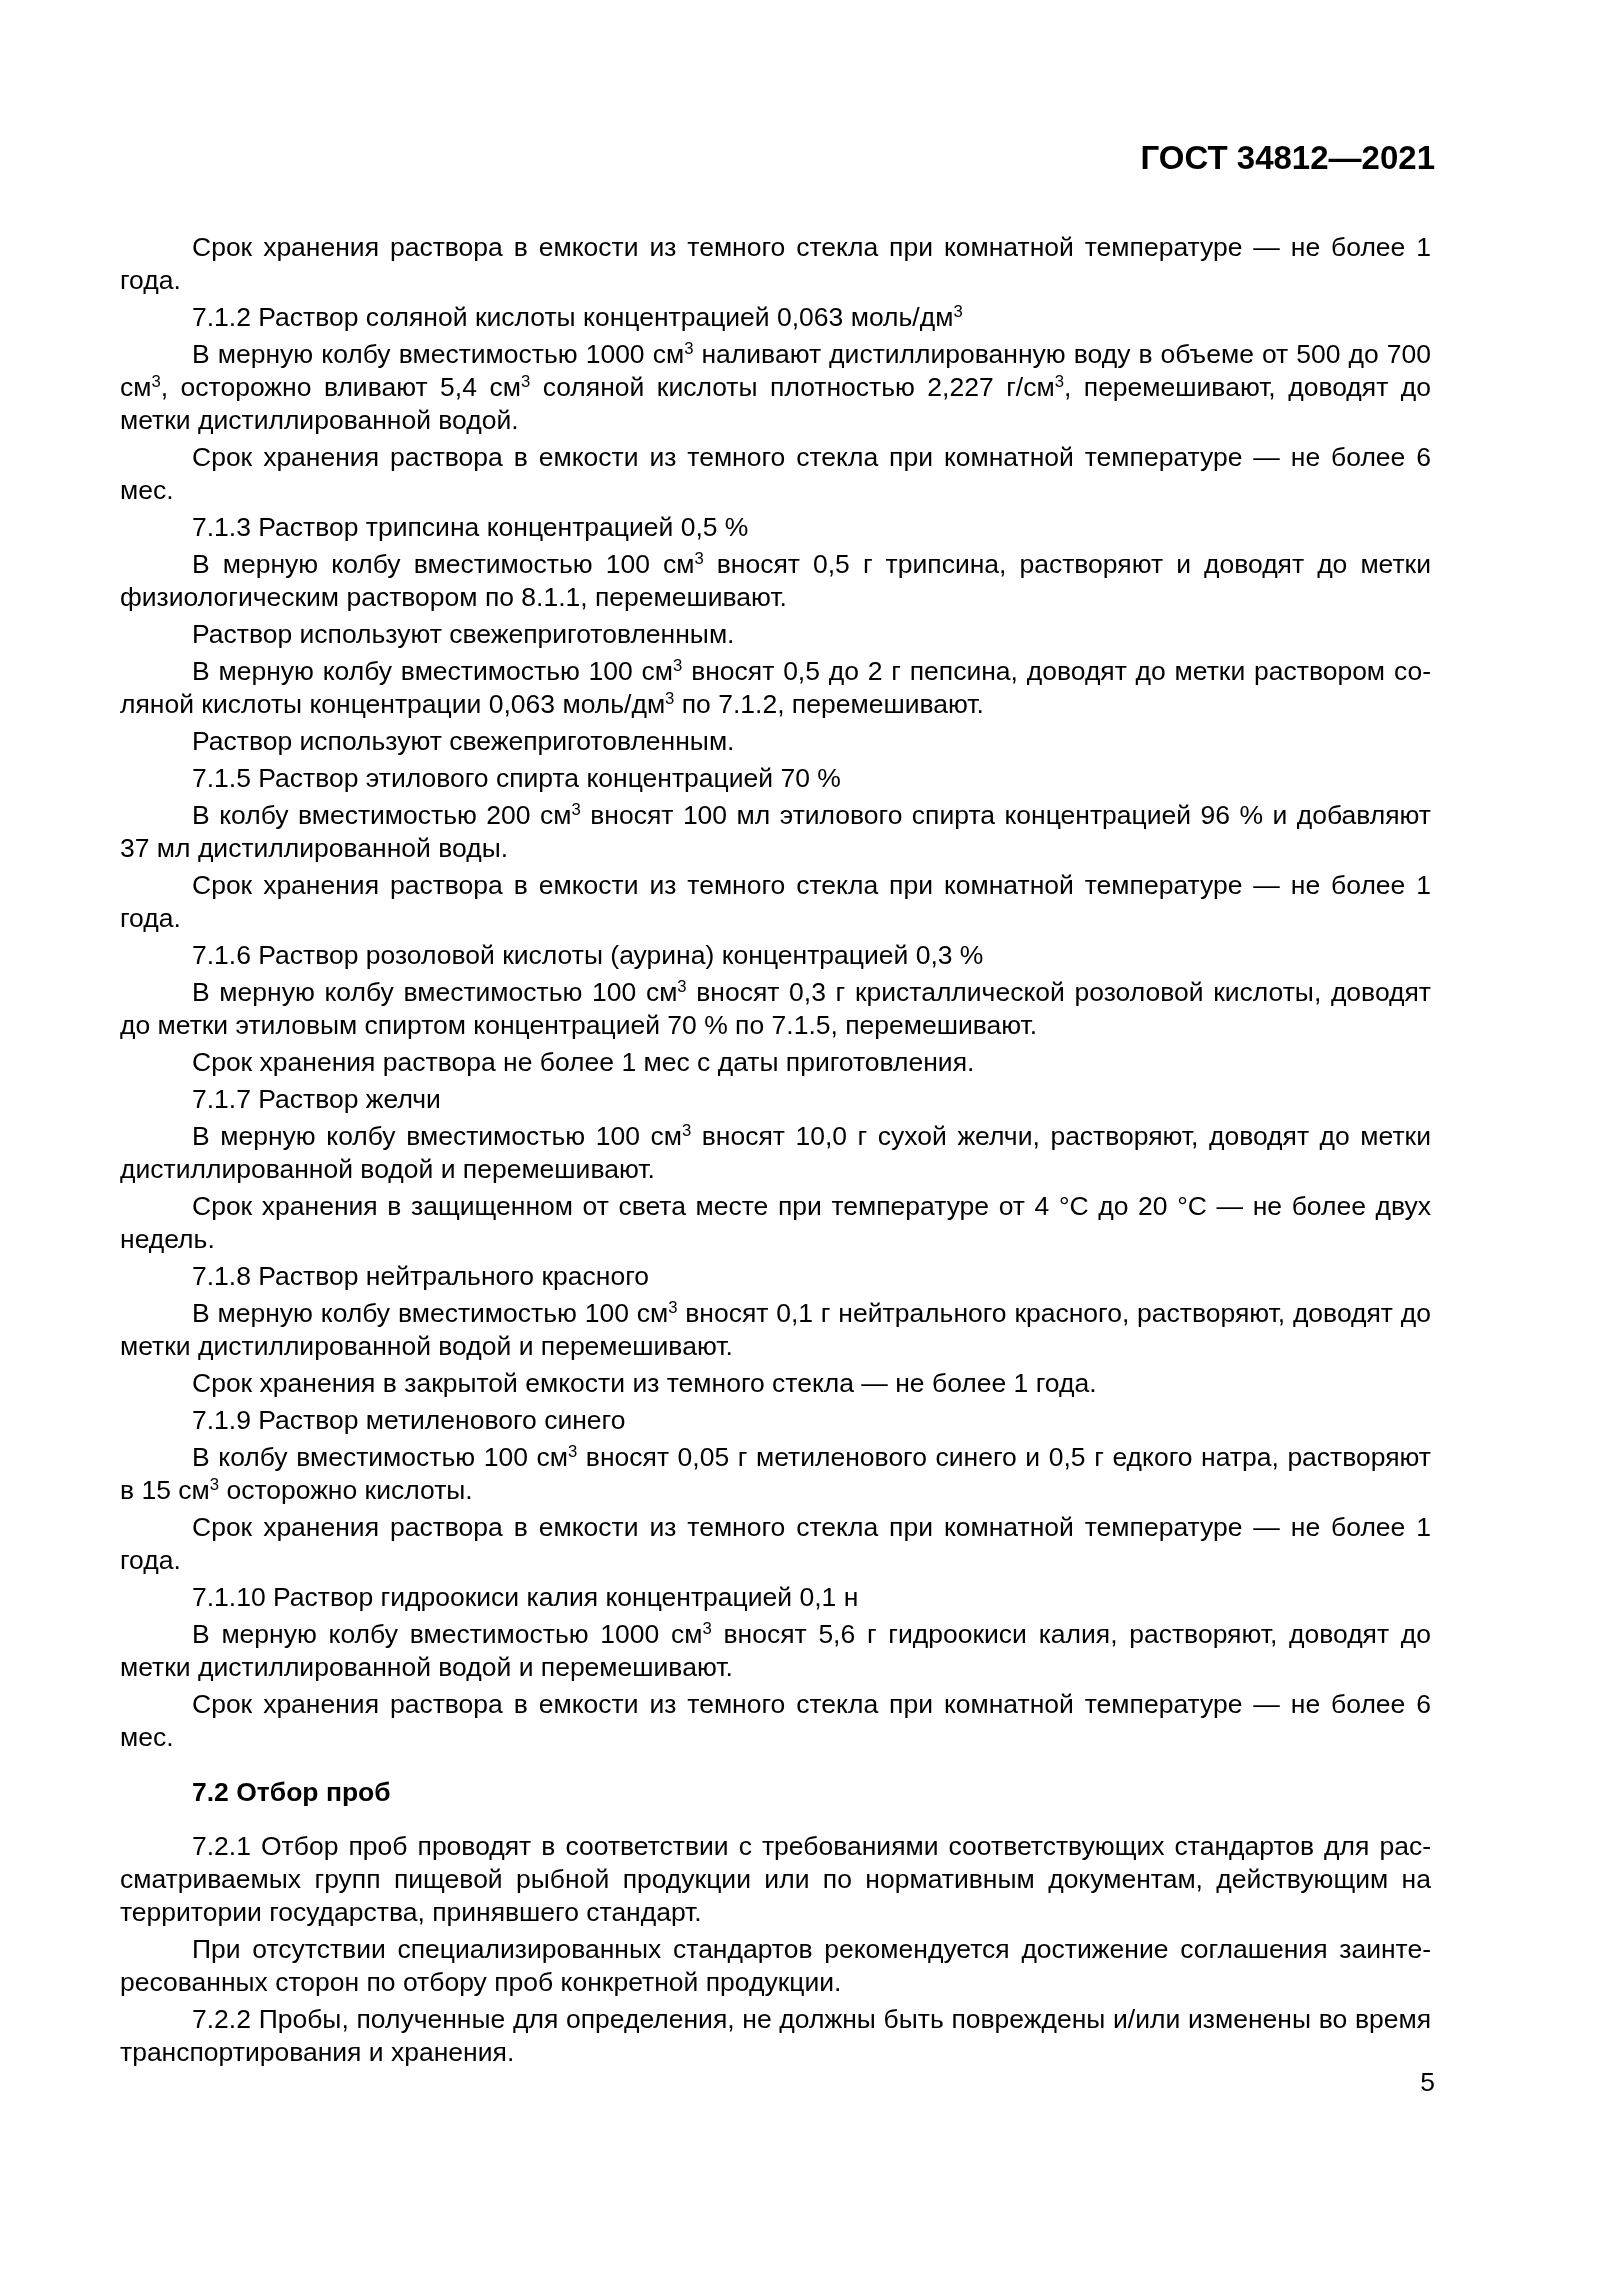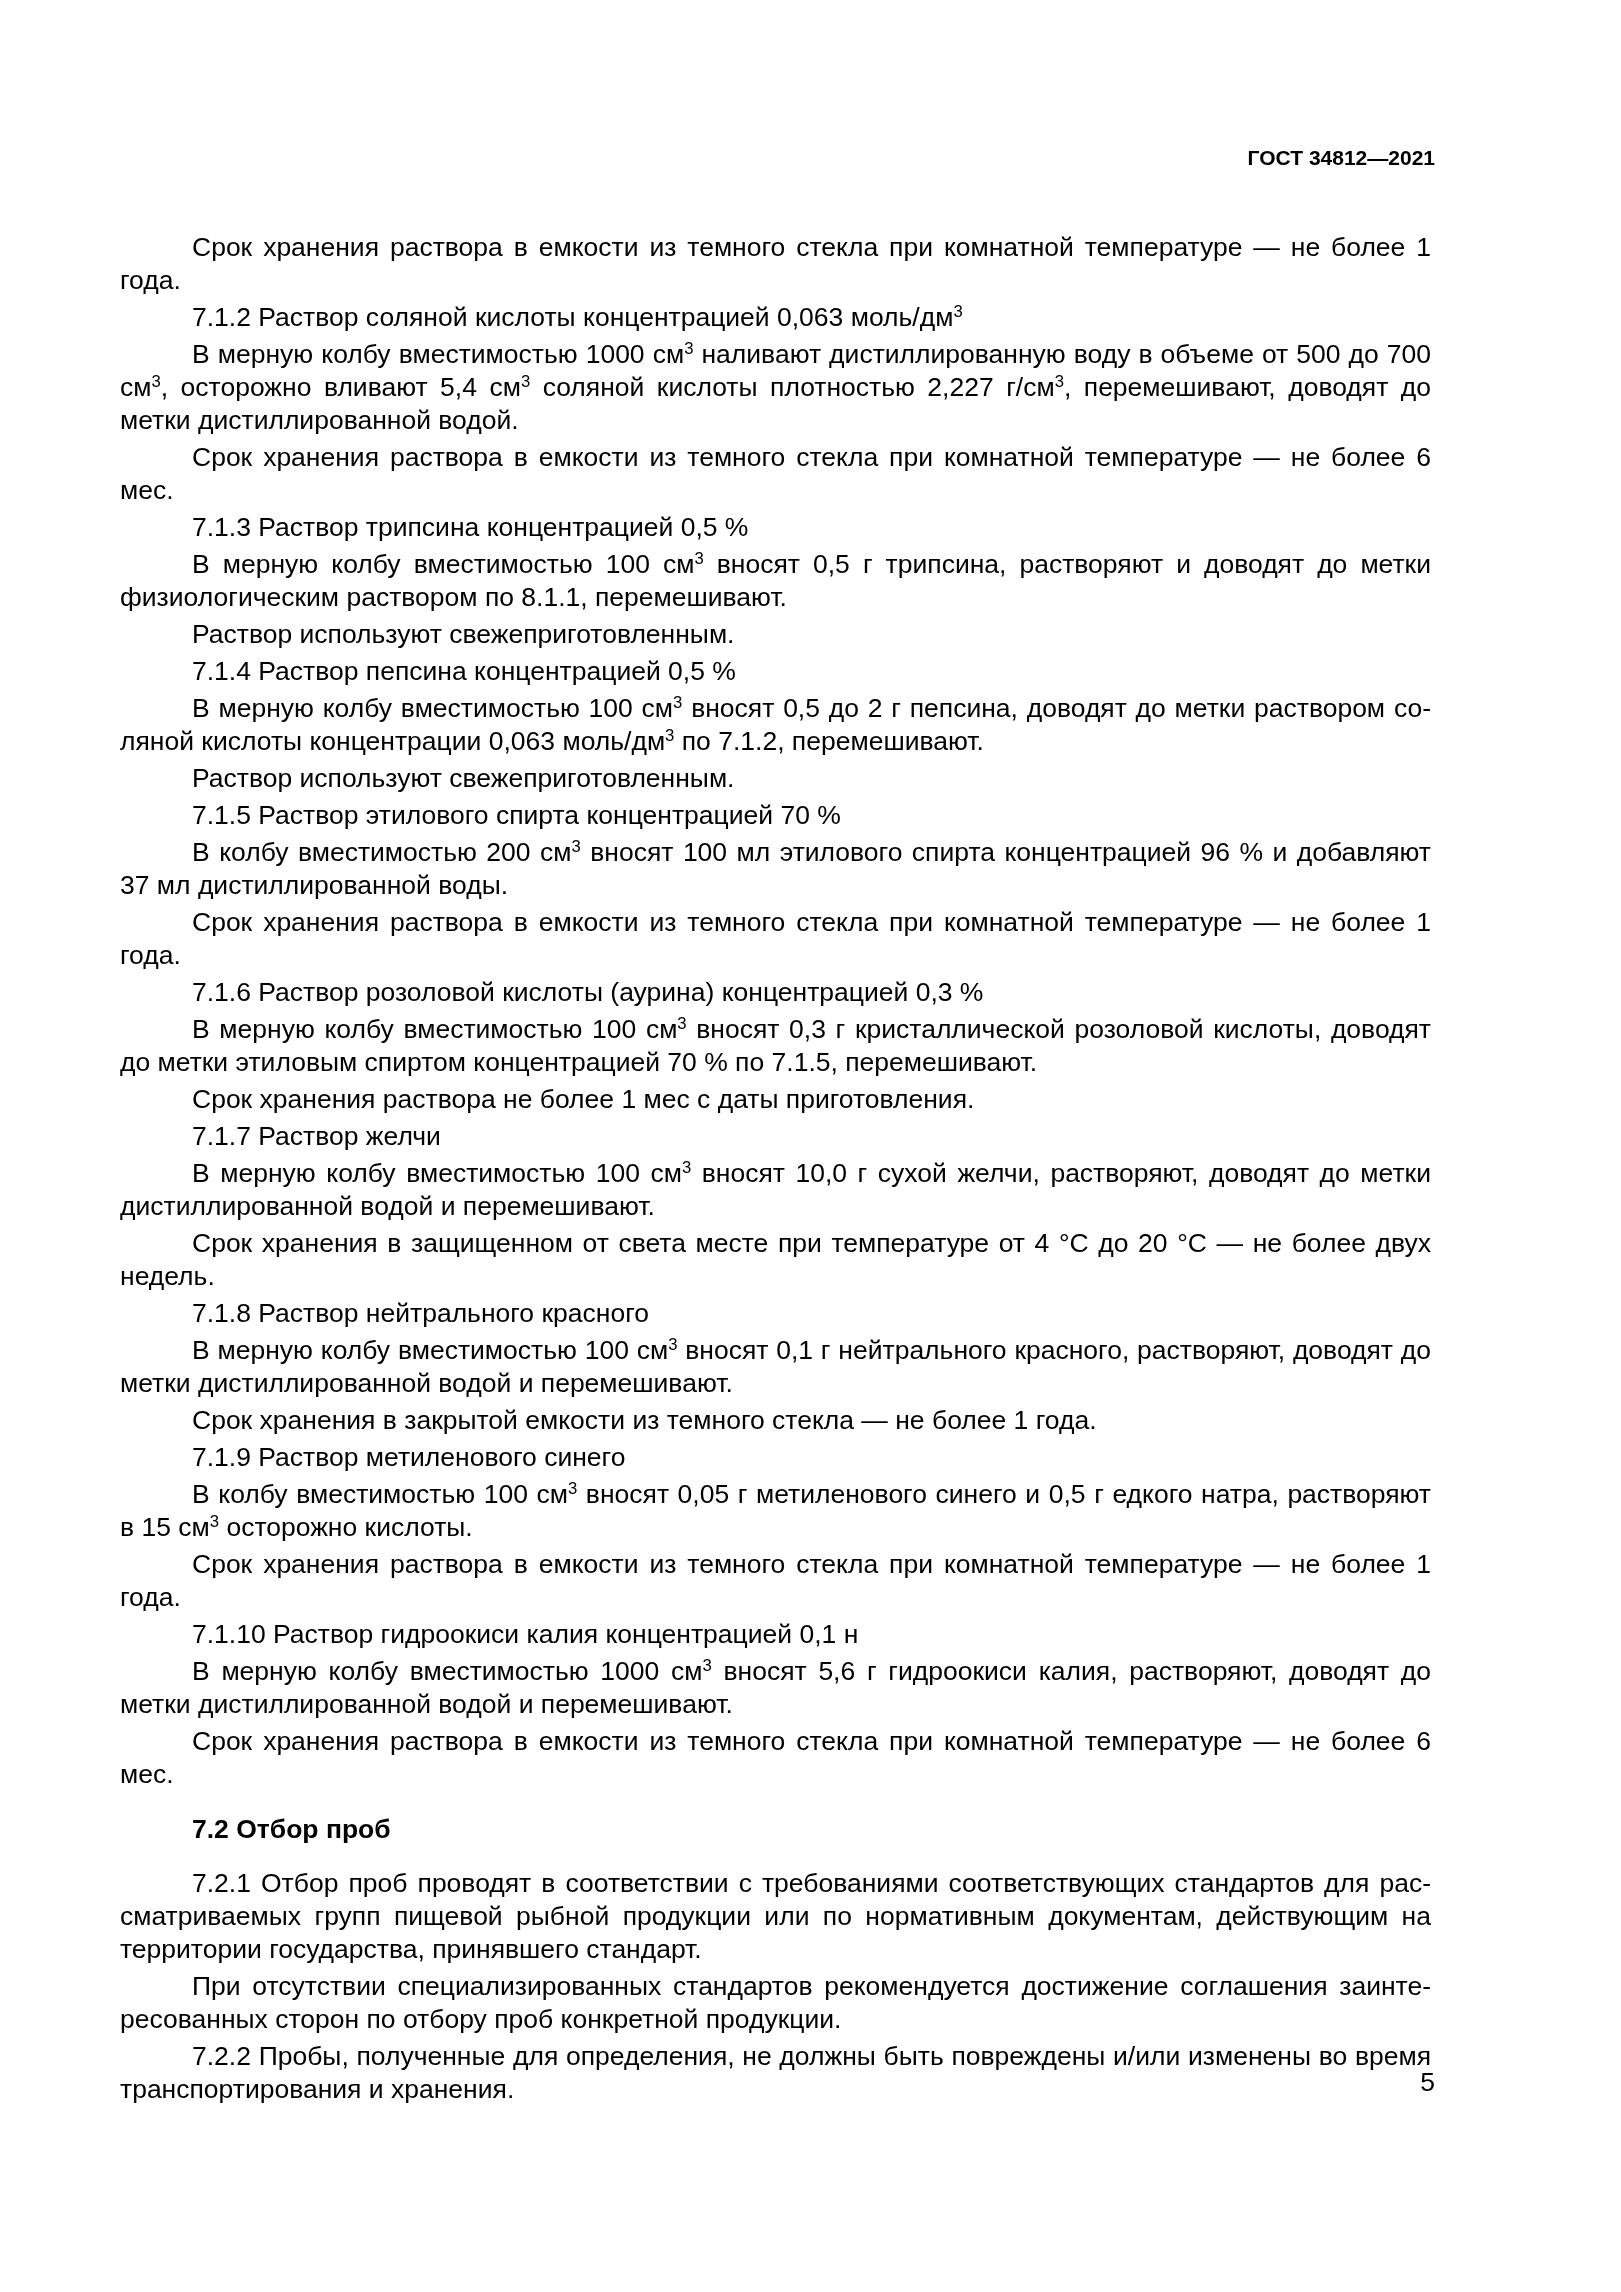--- a/index.html
+++ b/index.html
@@ -12,21 +12,21 @@
     position: relative;
     overflow: hidden;
   }
   .doc-header {
     position: absolute;
     top: 143px;
     left: 116px;
     width: 1319px;
     text-align: right;
     font-weight: bold;
-    font-size: 21px;
+    font-size: 33px;
     line-height: 29px;
   }
   .content {
     position: absolute;
     top: 227px;
     left: 116px;
     width: 1319px;
     font-size: 26.5px;
     line-height: 33px;
     text-align: justify;
@@ -66,21 +66,20 @@
   <div class="doc-header">ГОСТ 34812—2021</div>
 
   <div class="content">
       <p class="body"><span>Срок хранения раствора в емкости из темного стекла при комнатной температуре — не более 1 года.</span></p>
       <p class="heading"><span>7.1.2 Раствор соляной кислоты концентрацией 0,063 моль/дм</span><sup>3</sup></p>
       <p class="body"><span>В мерную колбу вместимостью 1000 см</span><sup>3</sup><span> наливают дистиллированную воду в объеме от 500 до 700 см</span><sup>3</sup><span>, осторожно вливают 5,4 см</span><sup>3</sup><span> соляной кислоты плотностью 2,227 г/см</span><sup>3</sup><span>, перемешивают, доводят до метки дистиллированной водой.</span></p>
       <p class="body"><span>Срок хранения раствора в емкости из темного стекла при комнатной температуре — не более 6 мес.</span></p>
       <p class="heading"><span>7.1.3 Раствор трипсина концентрацией 0,5 %</span></p>
       <p class="body"><span>В мерную колбу вместимостью 100 см</span><sup>3</sup><span> вносят 0,5 г трипсина, растворяют и доводят до метки физиологическим раствором по 8.1.1, перемешивают.</span></p>
       <p class="body"><span>Раствор используют свежеприготовленным.</span></p>
-      <p class="heading"><span>7.1.4 Раствор пепсина концентрацией 0,5 %</span></p>
       <p class="body"><span>В мерную колбу вместимостью 100 см</span><sup>3</sup><span> вносят 0,5 до 2 г пепсина, доводят до метки раствором со­ляной кислоты концентрации 0,063 моль/дм</span><sup>3</sup><span> по 7.1.2, перемешивают.</span></p>
       <p class="body"><span>Раствор используют свежеприготовленным.</span></p>
       <p class="heading"><span>7.1.5 Раствор этилового спирта концентрацией 70 %</span></p>
       <p class="body"><span>В колбу вместимостью 200 см</span><sup>3</sup><span> вносят 100 мл этилового спирта концентрацией 96 % и добавляют 37 мл дистиллированной воды.</span></p>
       <p class="body"><span>Срок хранения раствора в емкости из темного стекла при комнатной температуре — не более 1 года.</span></p>
       <p class="heading"><span>7.1.6 Раствор розоловой кислоты (аурина) концентрацией 0,3 %</span></p>
       <p class="body"><span>В мерную колбу вместимостью 100 см</span><sup>3</sup><span> вносят 0,3 г кристаллической розоловой кислоты, доводят до метки этиловым спиртом концентрацией 70 % по 7.1.5, перемешивают.</span></p>
       <p class="body"><span>Срок хранения раствора не более 1 мес с даты приготовления.</span></p>
       <p class="heading"><span>7.1.7 Раствор желчи</span></p>
       <p class="body"><span>В мерную колбу вместимостью 100 см</span><sup>3</sup><span> вносят 10,0 г сухой желчи, растворяют, доводят до метки дистиллированной водой и перемешивают.</span></p>

